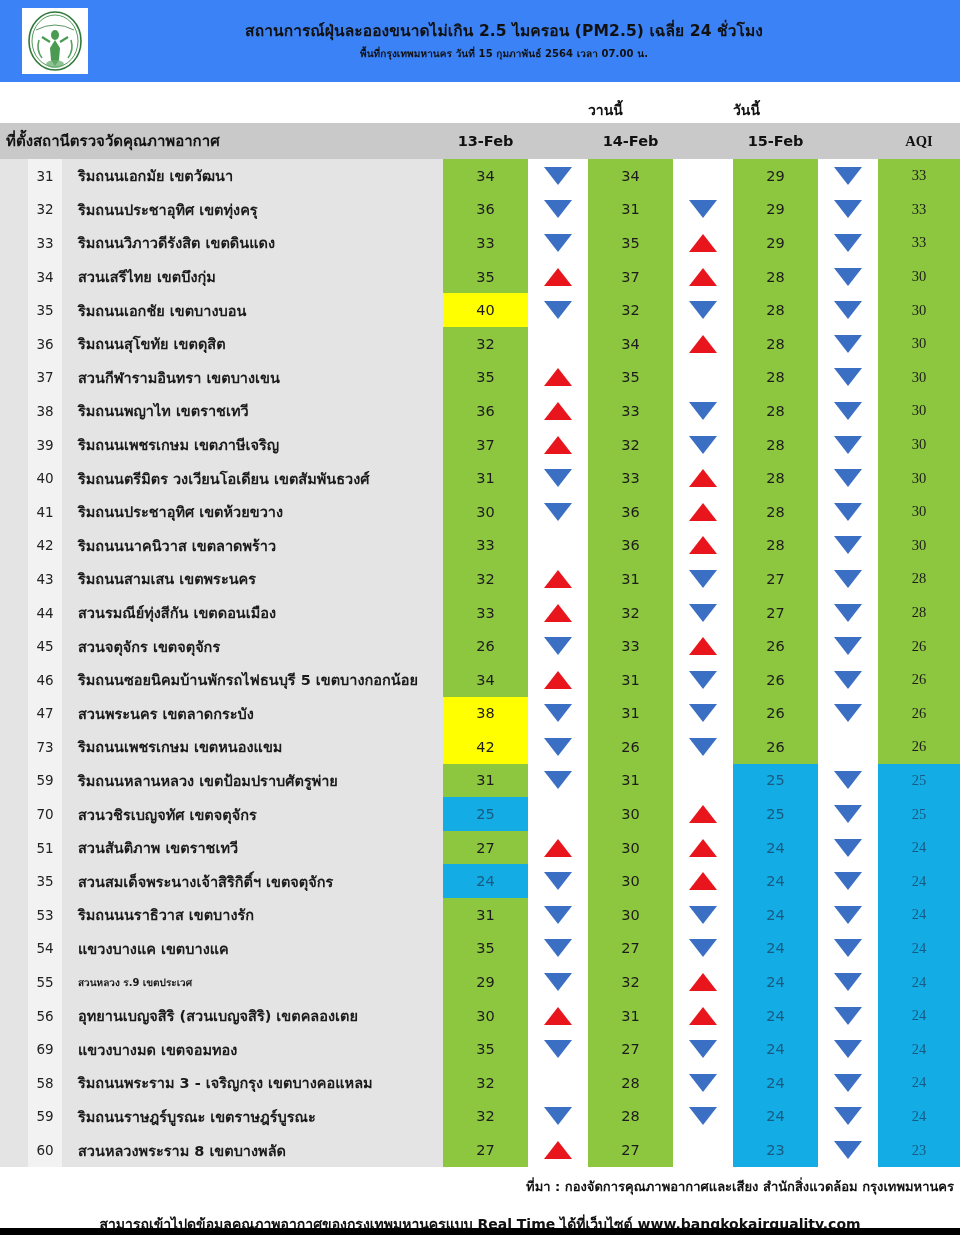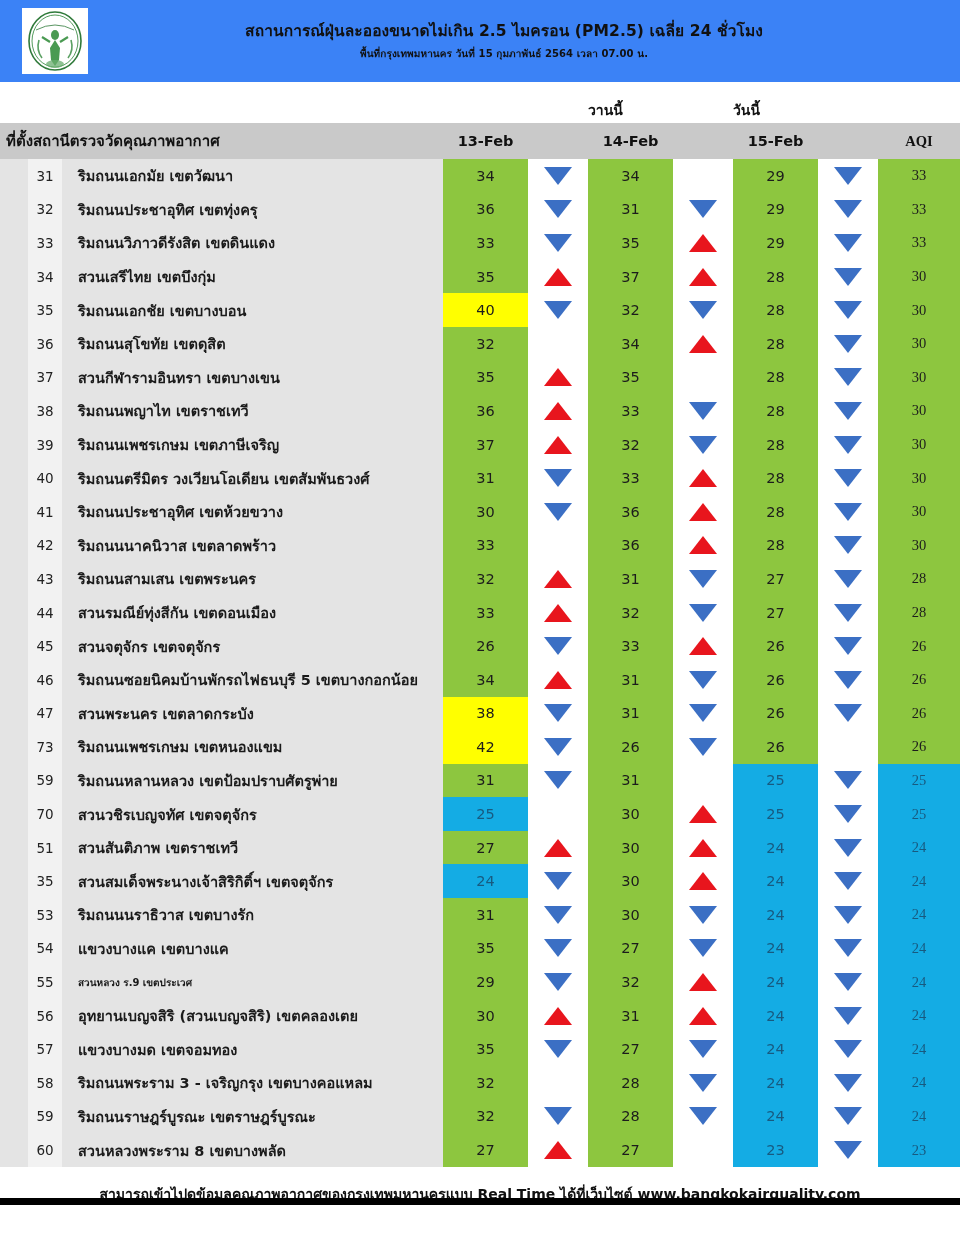--- a/index.html
+++ b/index.html
@@ -705,21 +705,21 @@
       </div>
       <div class="arrow-cell c-a2">
         <div class="tri up"></div>
       </div>
       <div class="arrow-cell c-a3">
         <div class="tri down"></div>
       </div>
     </div>
     <div class="row">
       <div class="row-left"></div>
-      <div class="row-num">57</div>
+      <div class="row-num">69</div>
       <div class="row-name">แขวงบางมด เขตจอมทอง</div>
       <div class="val c-v1 green">35</div>
       <div class="val c-v2 green">27</div>
       <div class="val c-v3 blue">24</div>
       <div class="val c-v4 blue">24</div>
       <div class="arrow-cell c-a1">
         <div class="tri down"></div>
       </div>
       <div class="arrow-cell c-a2">
         <div class="tri down"></div>
@@ -774,15 +774,16 @@
         <div class="tri up"></div>
       </div>
       <div class="arrow-cell c-a2"></div>
       <div class="arrow-cell c-a3">
         <div class="tri down"></div>
       </div>
     </div>
   </div>
 
 <div class="footer">
+  <div class="footer-source">ที่มา : กองจัดการคุณภาพอากาศและเสียง สำนักสิ่งแวดล้อม กรุงเทพมหานคร</div>
   <div class="footer-web">สามารถเข้าไปดูข้อมูลคุณภาพอากาศของกรุงเทพมหานครแบบ Real Time ได้ที่เว็บไซต์ www.bangkokairquality.com</div>
   <div class="footer-bar"></div>
 </div>
 
 </body></html>

